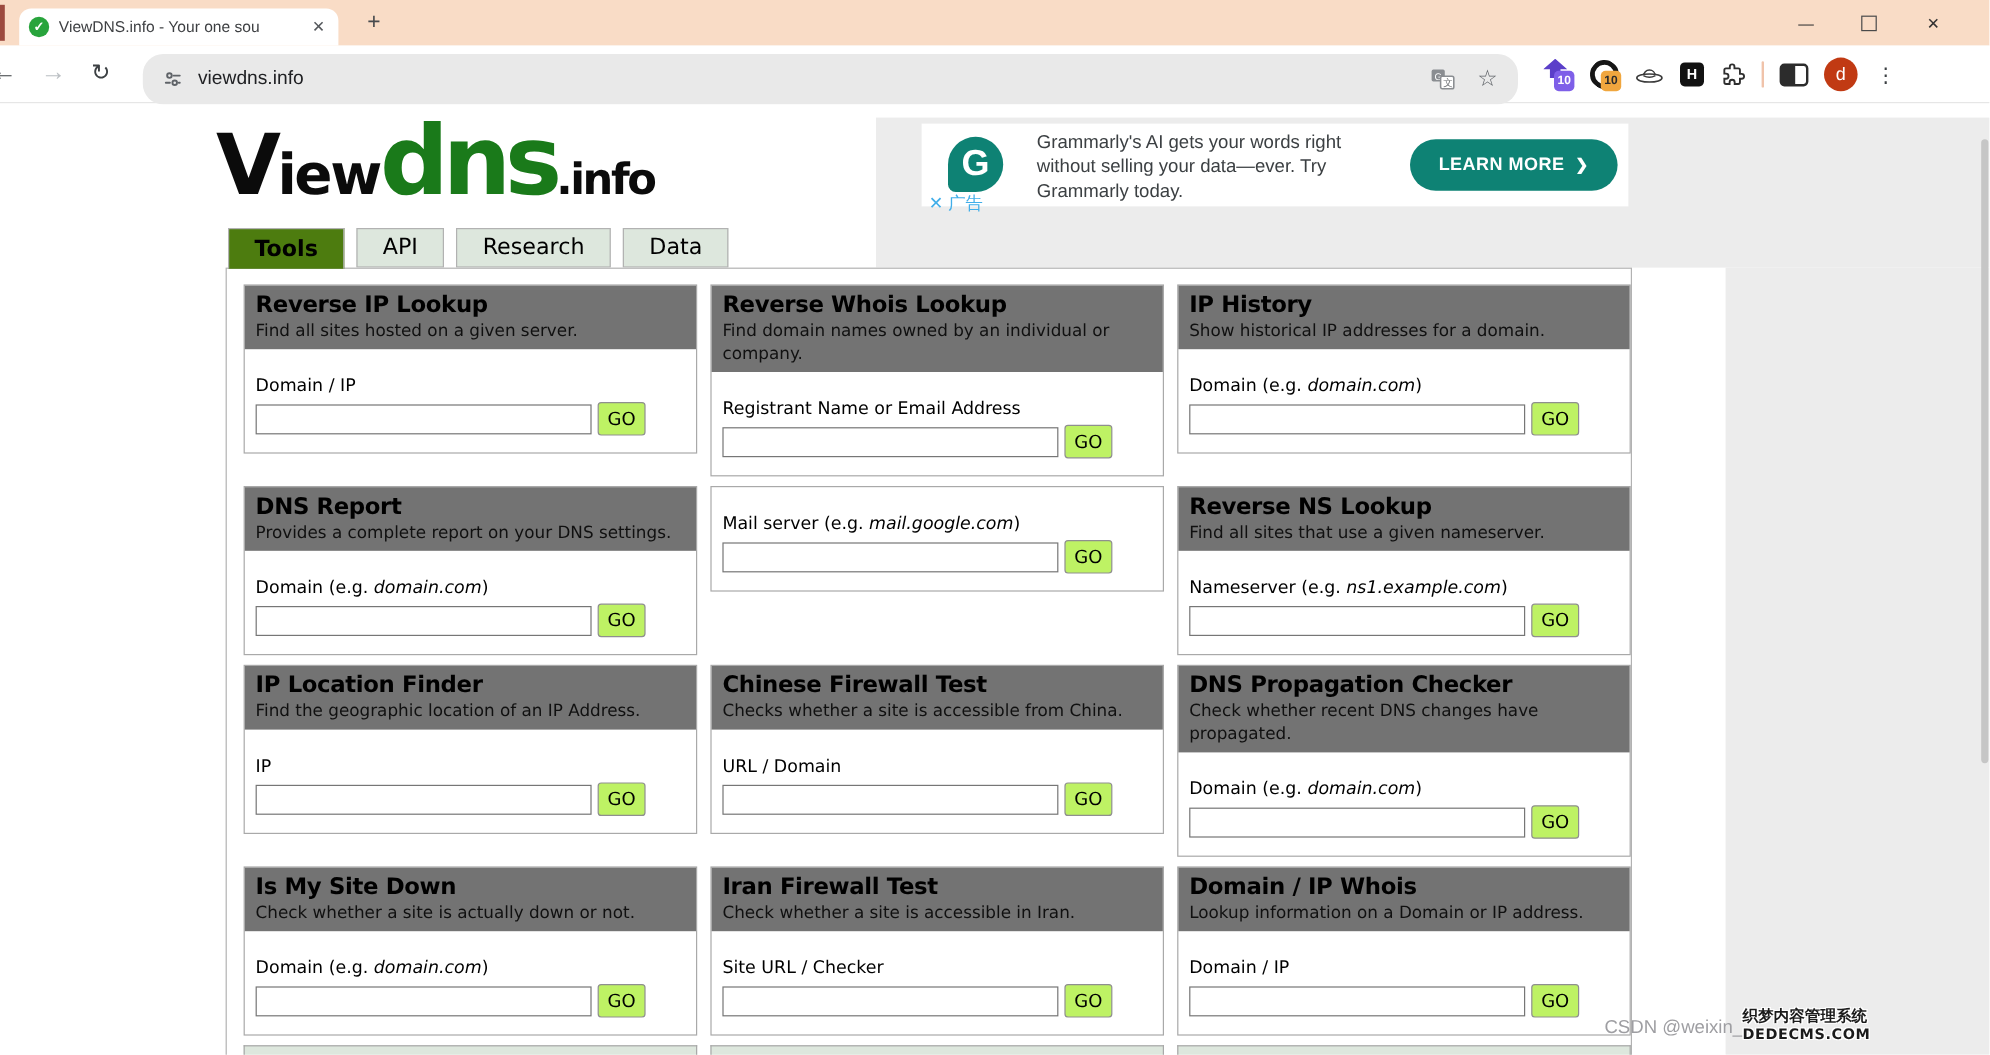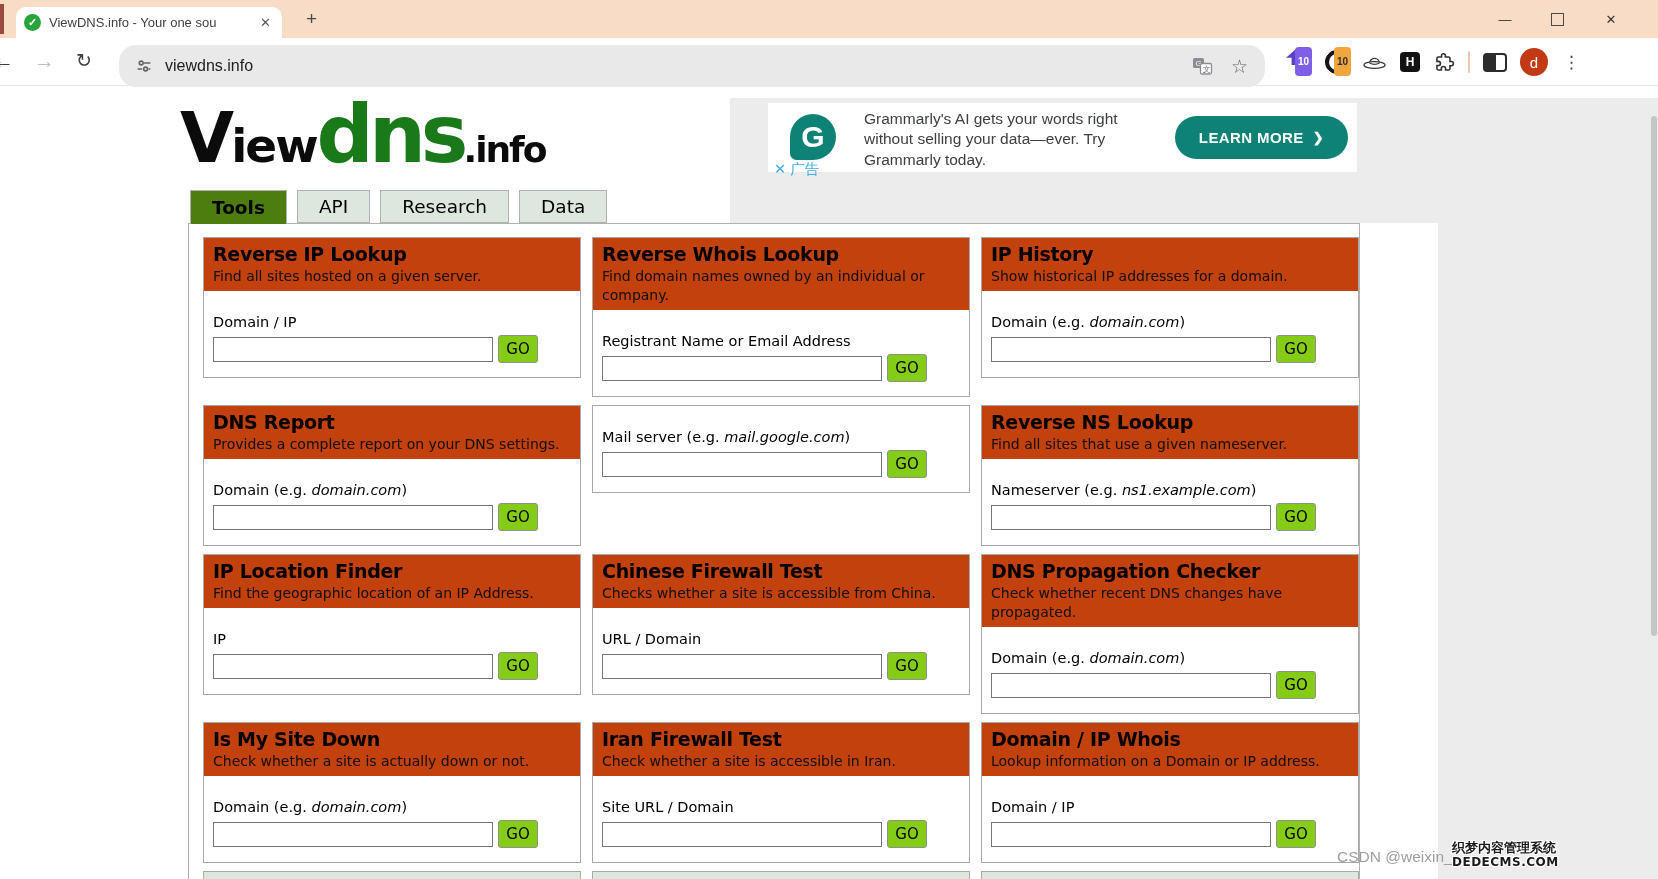--- a/index.html
+++ b/index.html
@@ -29,21 +29,21 @@
     display:flex;align-items:center;}
   .tune{margin-left:17px;display:flex;}
   .urltext{margin-left:13px;font-size:16px;color:#202124;}
   .ob-spacer{flex:1;}
   .ob-ic{margin-right:18px;color:#5f6368;display:flex;align-items:center;}
   .star{font-size:19px;color:#5f6368;margin-right:17px;}
   .extbar{position:absolute;left:1284px;top:7px;height:34px;display:flex;align-items:center;gap:13px;}
   .ext{position:relative;width:26px;height:26px;flex:none;}
   .ext1-shape{position:absolute;left:2px;top:0;width:20px;height:16px;background:#5b3fc9;
     clip-path:polygon(50% 0,100% 55%,72% 55%,72% 100%,28% 100%,28% 55%,0 55%);}
-  .badge{position:absolute;right:-2px;bottom:-1px;min-width:17px;height:29px;border-radius:4px;
+  .badge{position:absolute;right:-2px;bottom:-1px;min-width:17px;height:17px;border-radius:4px;
     font-size:10px;font-weight:bold;display:flex;align-items:center;justify-content:center;padding:0 2px;box-sizing:border-box;}
   .badge.purple{background:#7e5fe8;color:#fff;}
   .badge.orange{background:#f0a63e;color:#2c2c2c;}
   .ring{position:absolute;left:2px;top:1px;width:16px;height:16px;border:4px solid #161616;border-radius:50%;
     border-right-color:transparent;transform:rotate(40deg);}
   .hext{width:20px;height:20px;background:#121212;border-radius:4px;color:#fff;font-weight:bold;font-size:12px;
     display:flex;align-items:center;justify-content:center;flex:none;}
   .sep{width:2px;height:22px;background:#f0c3aa;border-radius:1px;flex:none;}
   .panelic{width:20px;height:15px;border:2px solid #2c2c2c;border-radius:4px;position:relative;flex:none;}
   .panelic::before{content:"";position:absolute;left:0;top:0;bottom:0;width:11px;background:#2c2c2c;}
@@ -75,29 +75,29 @@
 
   .site-tabs{position:absolute;left:190px;top:103px;display:flex;gap:10px;}
   .stab{height:33px;padding:0 21px;background:#dde7dd;border:1px solid #b2b2b2;
     display:flex;align-items:center;font-size:18.5px;box-sizing:border-box;}
   .stab.active{background:#4d7c0f;font-weight:bold;border-bottom:none;height:34px;position:relative;z-index:2;}
 
   .container{position:absolute;left:188px;top:136px;width:1172px;height:680px;
     border:1px solid #b2b2b2;background:#fff;box-sizing:border-box;padding:13px 0 0 14px;}
   .card-row{display:flex;gap:11px;margin-bottom:8px;align-items:flex-start;}
   .card{width:378px;border:1px solid #a9a9a9;background:#fff;box-sizing:border-box;}
-  .card-head{background:#c2410c;padding:4px 9px 5px;}
+  .card-head{background:#737373;padding:4px 9px 5px;}
   .card-title{margin:0;font-size:19px;font-weight:bold;letter-spacing:-.3px;line-height:25px;color:#000;}
   .card-desc{font-size:14px;line-height:19px;color:#101010;}
   .card-body{padding:22px 9px 14px;}
   .f-label{font-size:14.5px;line-height:19px;margin-bottom:3px;}
   .f-row{display:flex;gap:5px;align-items:center;}
   .f-input{width:280px;height:25px;border:1px solid #767676;box-sizing:border-box;padding:0 4px;
     font-size:14px;font-family:inherit;background:#fff;}
-  .go{width:40px;height:28px;background:#84cc16;border:1px solid #8f8f8f;border-radius:3px;
+  .go{width:40px;height:28px;background:#bef264;border:1px solid #8f8f8f;border-radius:3px;
     font-size:15px;font-family:inherit;color:#000;}
   .card-sliver{width:378px;height:11px;border:1px solid #a9a9a9;border-bottom:none;background:#dde7dd;box-sizing:border-box;}
 
   .wm-csdn{position:absolute;left:1337px;top:761px;color:#9e9ea2;font-size:15.5px;
     font-family:"Liberation Sans",sans-serif;white-space:nowrap;}
   .wm-dede{position:absolute;left:1452px;top:754px;width:104px;text-align:right;color:#1b1b1b;
     font-family:"DejaVu Sans",sans-serif;font-weight:bold;line-height:1.15;
     text-shadow:-1px -1px 0 #fff,1px -1px 0 #fff,-1px 1px 0 #fff,1px 1px 0 #fff;}
   .wm-dede .l1{font-size:13px;} .wm-dede .l2{font-size:12px;letter-spacing:.5px;}
 
@@ -346,21 +346,21 @@
             <button class="go">GO</button>
           </div>
         </div>
       </div>
       <div class="card">
         <div class="card-head">
           <h3 class="card-title">Iran Firewall Test</h3>
           <div class="card-desc">Check whether a site is accessible in Iran.</div>
         </div>
         <div class="card-body">
-          <div class="f-label"><span>Site URL / Domain</span><i></i><span></span></div>
+          <div class="f-label"><span>Site URL / Checker</span><i></i><span></span></div>
           <div class="f-row">
             <input class="f-input" style="">
             <button class="go">GO</button>
           </div>
         </div>
       </div>
       <div class="card">
         <div class="card-head">
           <h3 class="card-title">Domain / IP Whois</h3>
           <div class="card-desc">Lookup information on a Domain or IP address.</div>

